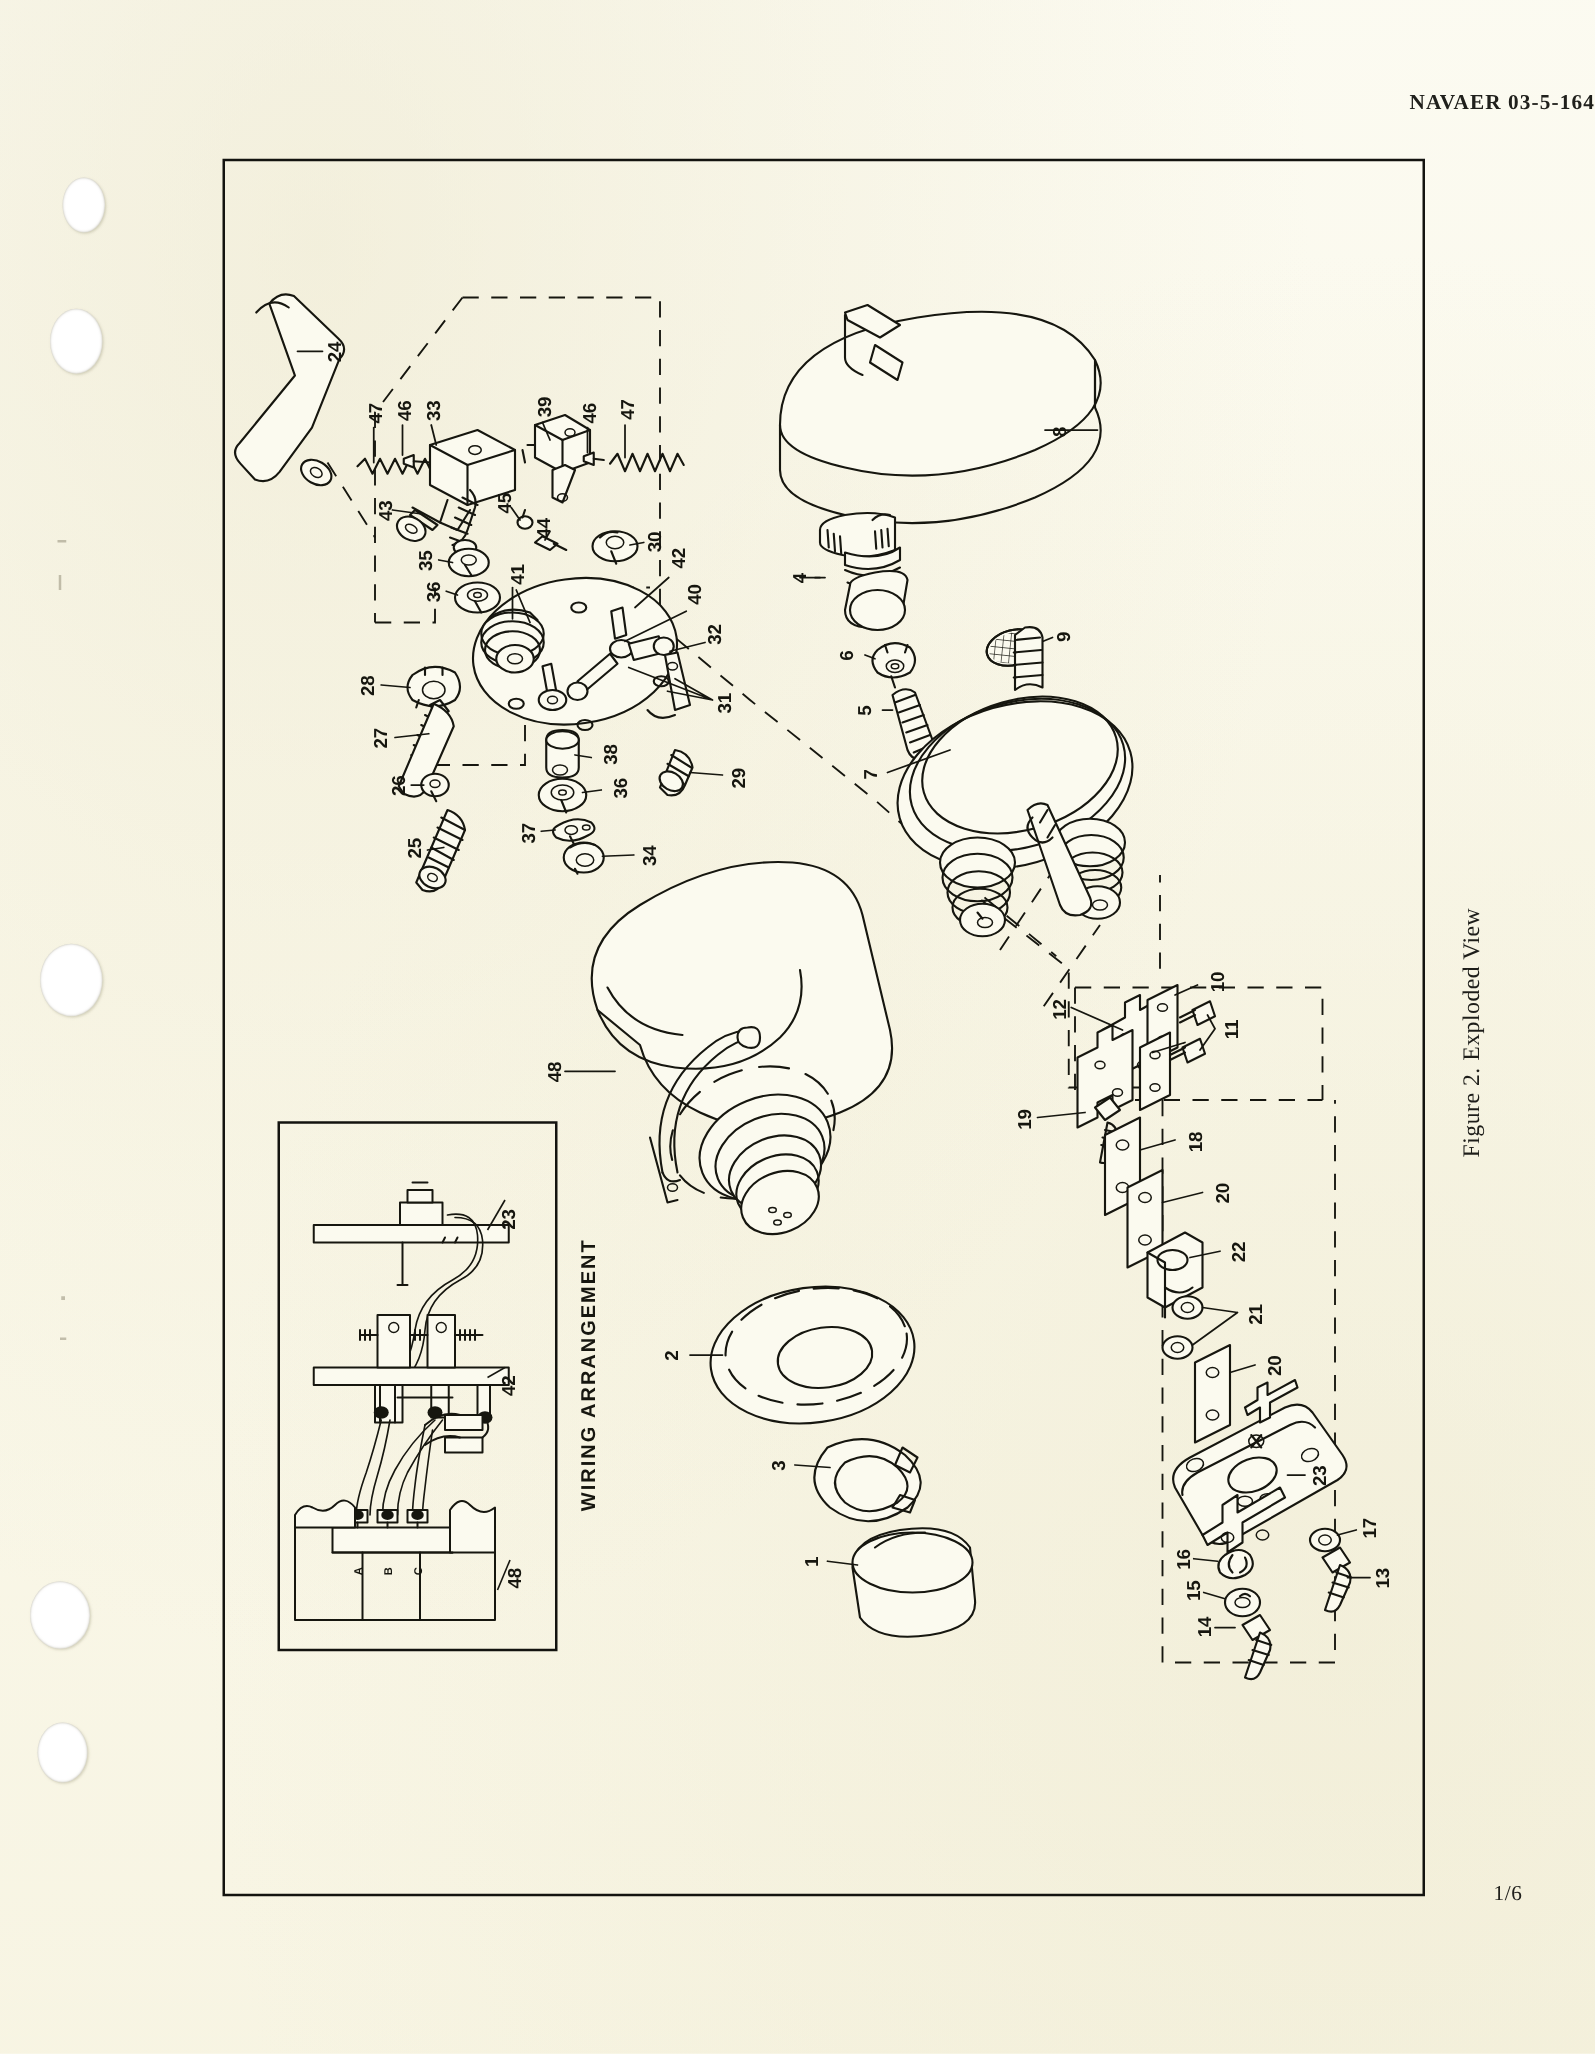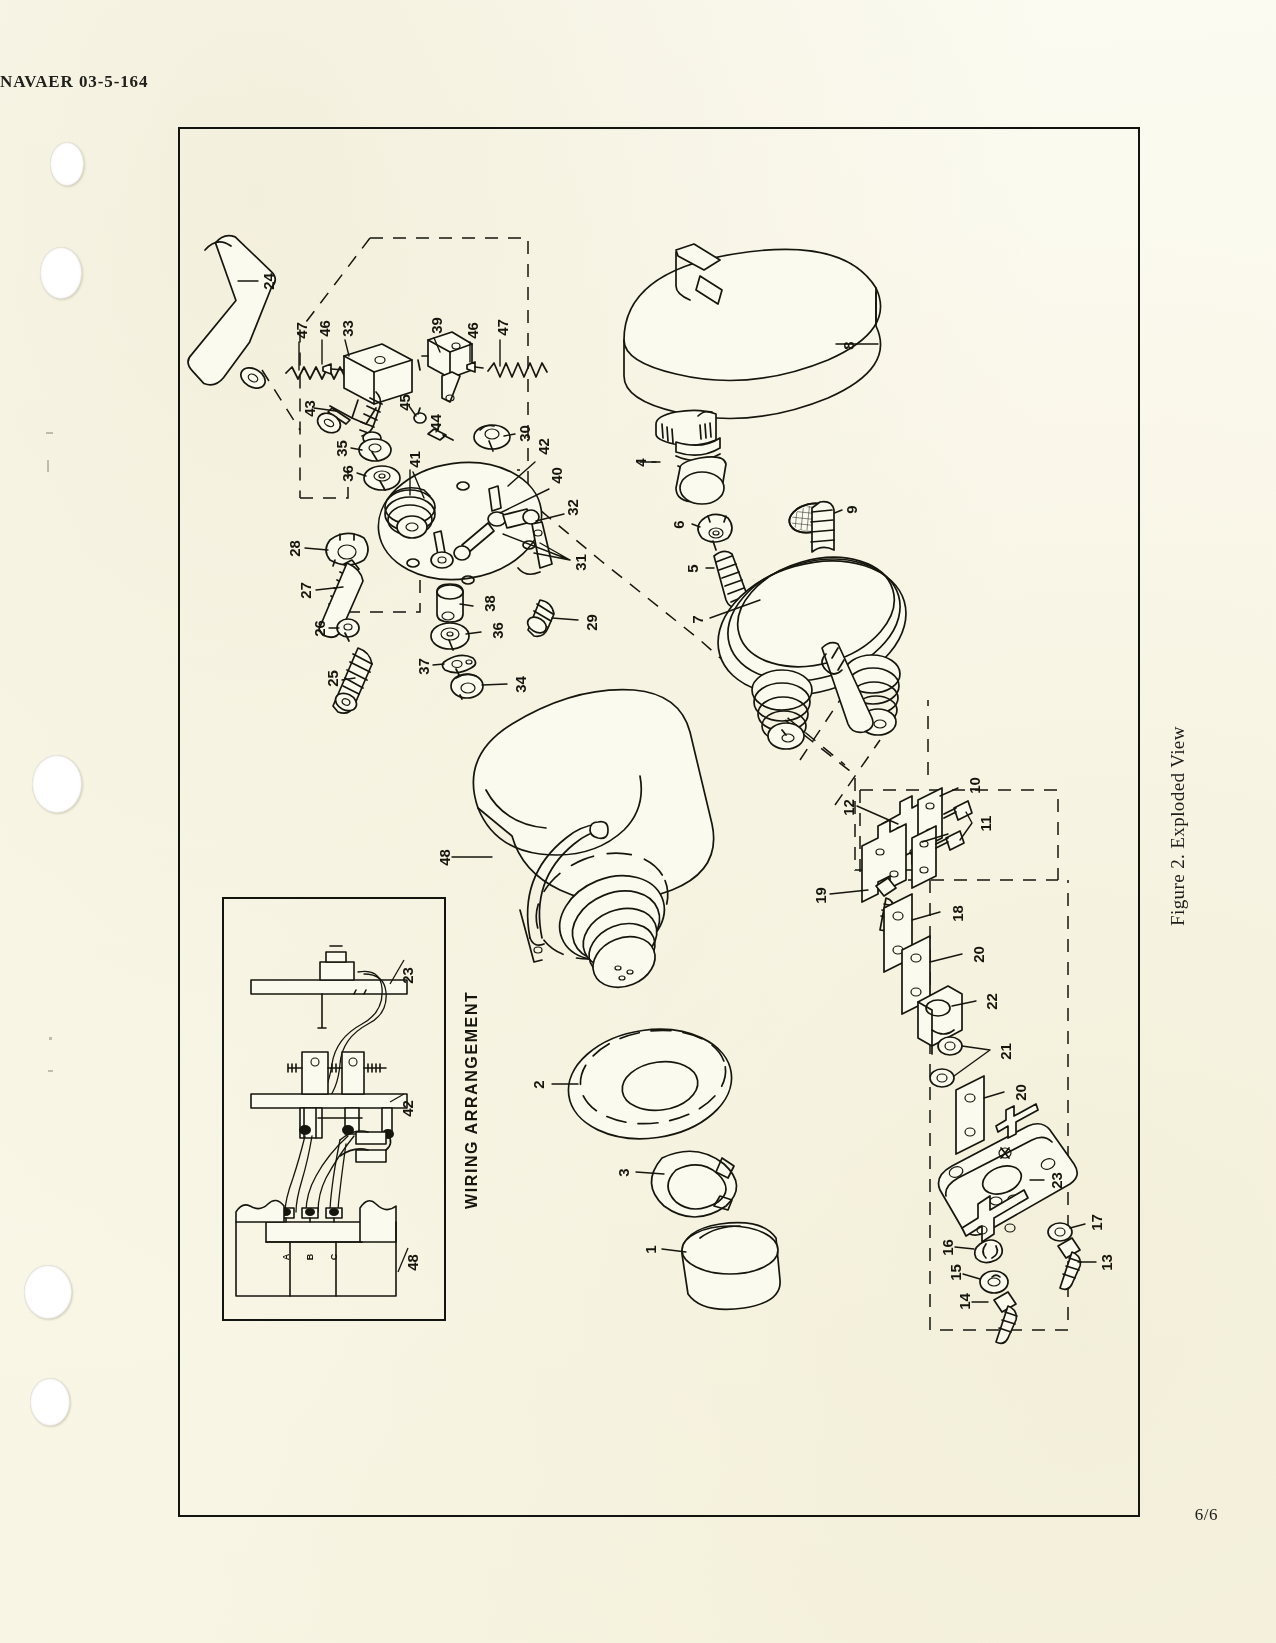--- a/index.html
+++ b/index.html
@@ -21,21 +21,21 @@
   }
   
   .punch{
     position:absolute;border-radius:50%;
     background:#ffffff;
     box-shadow:0 0 2px rgba(120,115,90,.55) inset, 1px 1px 2px rgba(150,145,115,.35);
   }
   
   #page-header{
     position:absolute;top:72px;left:0;width:1276px;
-    text-align:left;
+    text-align:right;
     font-size:17px;letter-spacing:.9px;font-weight:bold;color:#20201c;
   }
   #page-number{
     position:absolute;right:58px;top:1505px;
     font-size:17px;color:#20201c;letter-spacing:.5px;
   }
   #figure-caption-wrap{
     position:absolute;left:1143px;top:640px;
     width:30px;height:300px;
   }
@@ -105,21 +105,21 @@
 <div class="punch" style="left:32px;top:755px;width:50px;height:58px;"></div>
 <div class="punch" style="left:24px;top:1265px;width:48px;height:54px;"></div>
 <div class="punch" style="left:30px;top:1378px;width:40px;height:48px;"></div>
 
 <div class="speck" style="left:46px;top:432px;width:7px;height:2px;"></div>
 <div class="speck" style="left:47px;top:460px;width:2px;height:12px;"></div>
 <div class="speck" style="left:49px;top:1037px;width:3px;height:3px;"></div>
 <div class="speck" style="left:48px;top:1070px;width:5px;height:2px;"></div>
 
 <div id="page-header">NAVAER 03-5-164</div>
-<div id="page-number">6/6</div>
+<div id="page-number">1/6</div>
 
 <div id="figure-caption-wrap">
   <div id="figure-caption-inner">Figure 2. Exploded View</div>
 </div>
 
 <div id="fig-frame"></div>
 
 <svg id="fig-svg" width="1276" height="1643" xmlns="http://www.w3.org/2000/svg">
   <defs>
     <style>

